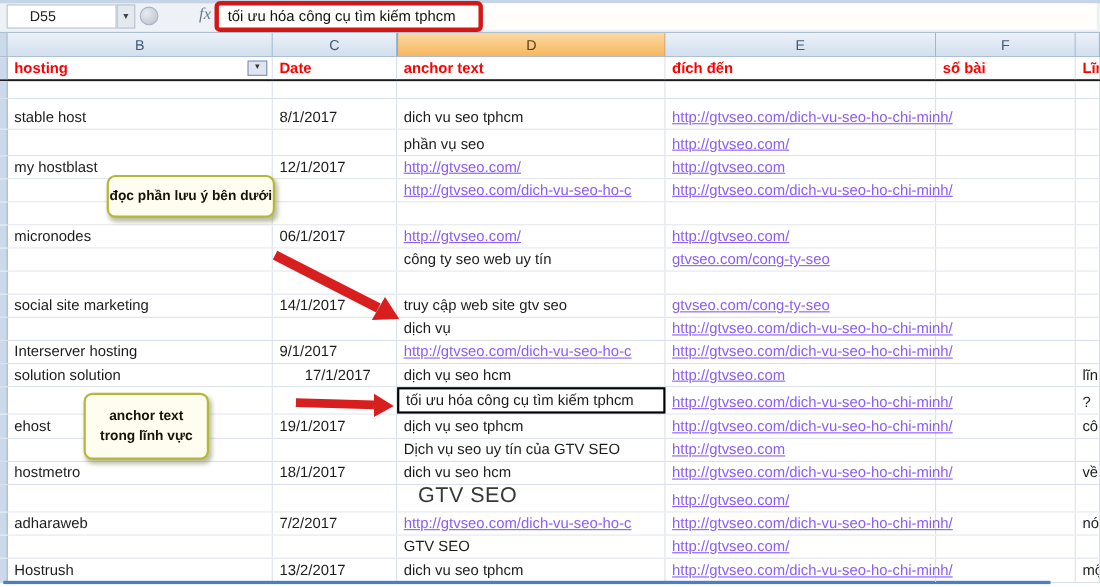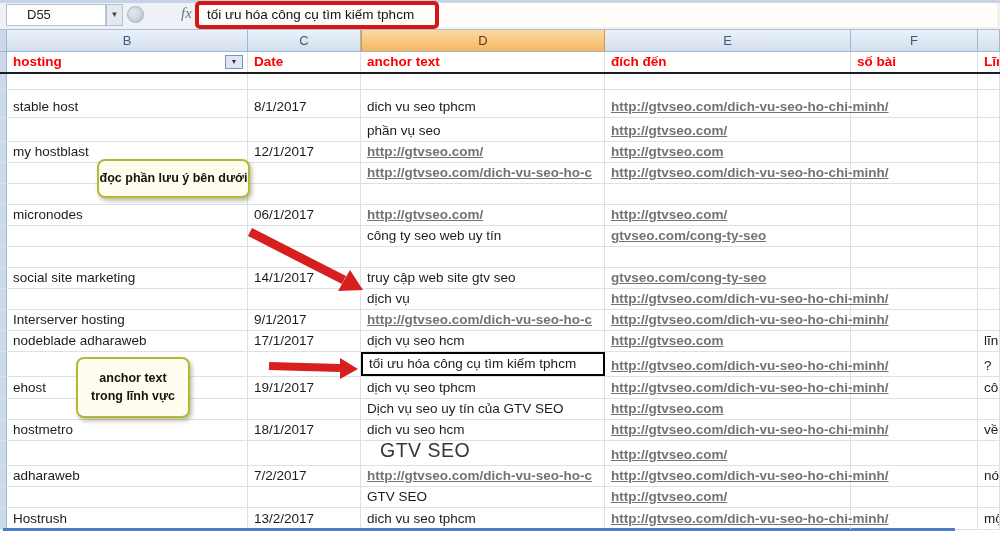--- a/index.html
+++ b/index.html
@@ -23,21 +23,21 @@
   .letter-cell{position:absolute;top:0;bottom:0;border-right:1px solid #9eb6ce;box-sizing:border-box;text-align:center;font-size:13px;color:#3f5a78;line-height:21px;background:linear-gradient(#ebf1f9,#d2dfee);}
   .letter-cell.sel{background:linear-gradient(#fbd9a4,#f6b75e);color:#5d4016;border-right:1px solid #d49743;border-left:1px solid #d49743;}
   .sliver{position:absolute;left:0;top:0;bottom:0;width:7px;background:#ccd9ea;border-right:1px solid #9eb6ce;box-sizing:border-box;}
 
   .grid-row{position:relative;border-bottom:1px solid #dbe1ea;box-sizing:border-box;background:#fff;}
   .grid-row.hrow{border-bottom:2px solid #1c1c1c;}
   .cell{position:absolute;top:0;bottom:0;display:flex;align-items:flex-end;padding:0 0 3px 6px;box-sizing:border-box;overflow:hidden;border-right:1px solid #dbe1ea;font-size:13.5px;color:#1c1c1c;}
   .cell span{white-space:nowrap;}
   .cell.e-cell{overflow:visible;z-index:2;}
   .hcell{font-weight:bold;color:#ff0000;border-right:1px solid #dbe1ea;}
-  .link{color:#737373;text-decoration:underline;font-weight:bold;}
+  .link{color:#8b5cf6;text-decoration:underline;}
   .selected-cell{border:2px solid #000;background:#fff;z-index:4;}
   .big-text{font-size:19.5px;color:#373737;padding-left:13px;letter-spacing:.5px;}
 
   .filter-btn{position:absolute;right:4px;bottom:3px;width:18px;height:14px;background:#dfe5f2;border:1px solid #7f93b5;box-sizing:border-box;text-align:center;line-height:12px;font-size:7px;color:#333;font-weight:normal;}
 
   
   .callout{position:absolute;background:#fffdf0;border:2px solid #b3b839;border-radius:8px;box-shadow:2px 3px 4px rgba(110,110,60,.45);z-index:8;font-weight:bold;color:#151505;text-align:center;box-sizing:border-box;}
   .callout1{left:97px;top:159px;width:153px;height:39px;font-size:12.5px;line-height:35px;}
   .callout2{left:76px;top:357px;width:114px;height:61px;font-size:12.5px;padding-top:10px;line-height:18px;}
   .callout2 span{display:block;}
@@ -256,23 +256,23 @@
           </div>
           <div class="cell e-cell" style="left: 605px; width: 246px;">
             <span class="link">http://gtvseo.com/dich-vu-seo-ho-chi-minh/</span>
           </div>
           <div class="cell" style="left: 851px; width: 127px;"></div>
           <div class="cell" style="left: 978px; width: 22px;"></div>
         </div>
         <div class="grid-row" style="height: 21px;">
           <div class="sliver"></div>
           <div class="cell" style="left: 7px; width: 241px;">
-            <span>nodeblade adharaweb</span>
-          </div>
-          <div class="cell" style="left: 248px; width: 113px;">
+            <span>solution solution</span>
+          </div>
+          <div class="cell" style="left: 248px; width: 113px; justify-content: center;">
             <span>17/1/2017</span>
           </div>
           <div class="cell" style="left: 361px; width: 244px;">
             <span>dịch vụ seo hcm</span>
           </div>
           <div class="cell e-cell" style="left: 605px; width: 246px;">
             <span class="link">http://gtvseo.com</span>
           </div>
           <div class="cell" style="left: 851px; width: 127px;"></div>
           <div class="cell" style="left: 978px; width: 22px;">

